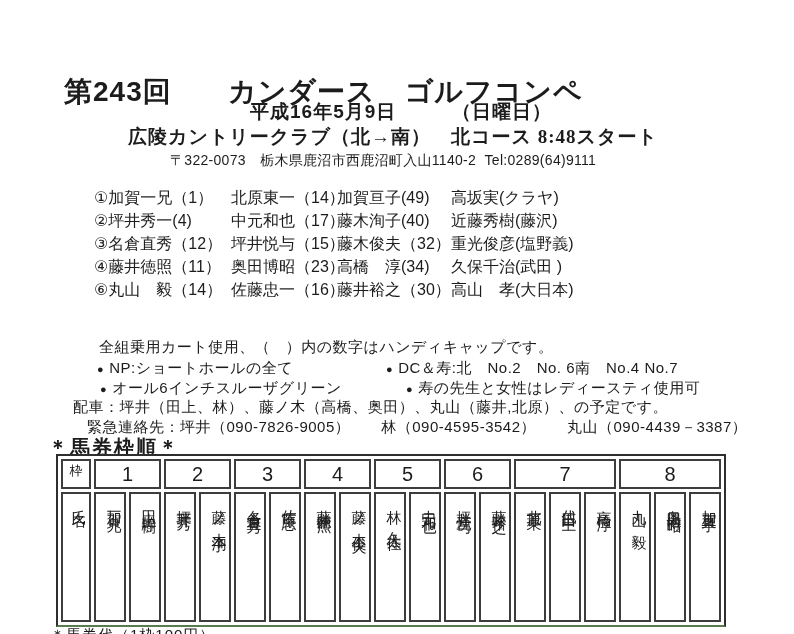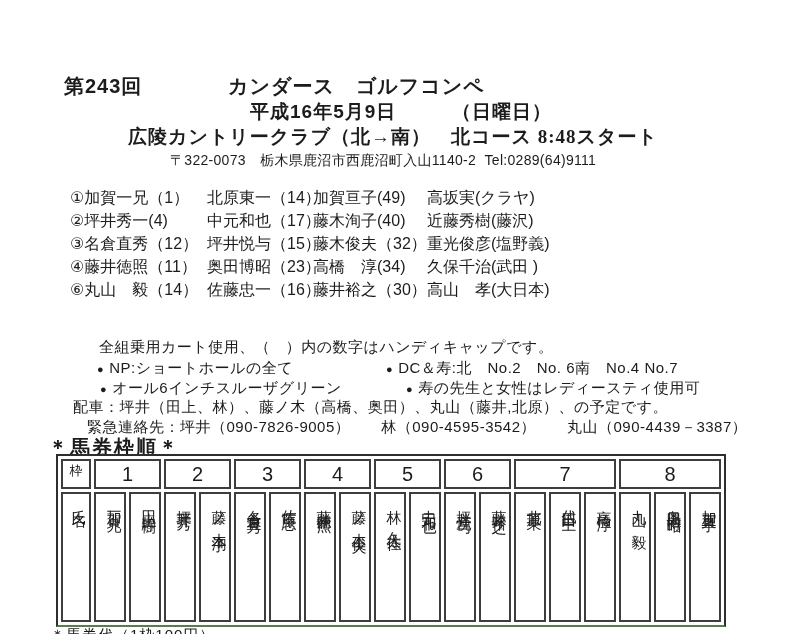--- a/index.html
+++ b/index.html
@@ -3,26 +3,26 @@
 <meta charset="utf-8">
 <style>
   html,body{margin:0;padding:0;background:#ffffff;}
   .page{
     position:relative;width:794px;height:634px;background:#ffffff;
     overflow:hidden;color:#1c1c1c;
     font-family:"Liberation Sans","DejaVu Sans",sans-serif;
     -webkit-font-smoothing:antialiased;
   }
   .abs{position:absolute;white-space:pre;}
-  .h1{font-size:20px;font-weight:600;letter-spacing:1px;}
+  .h1{font-size:28px;font-weight:600;letter-spacing:1px;}
   .h2{font-size:19px;font-weight:600;letter-spacing:1px;}
   .addr{font-size:14px;font-weight:500;letter-spacing:0.3px;}
   
   .players{position:absolute;left:70px;top:187px;font-size:16px;font-weight:500;}
-  .player-row{display:grid;grid-template-columns:137px 106px 114px auto;height:23px;align-items:center;white-space:pre;}
+  .player-row{display:grid;grid-template-columns:137px 106px 114px auto;height:23px;align-items:center;white-space:pre;margin-left:24px;}
   
   .note{font-size:15px;font-weight:500;letter-spacing:0.5px;}
   .bullet-line{display:flex;align-items:center;gap:5px;}
   .bullet{font-size:11px;}
   .baken-heading{font-size:20px;font-weight:700;letter-spacing:2px;}
   
   .baken{
     position:absolute;left:56px;top:454px;
     border-collapse:separate;border-spacing:3px;
     border:2px solid #2e2e2e;border-bottom-color:#577d4e;background:#fff;

